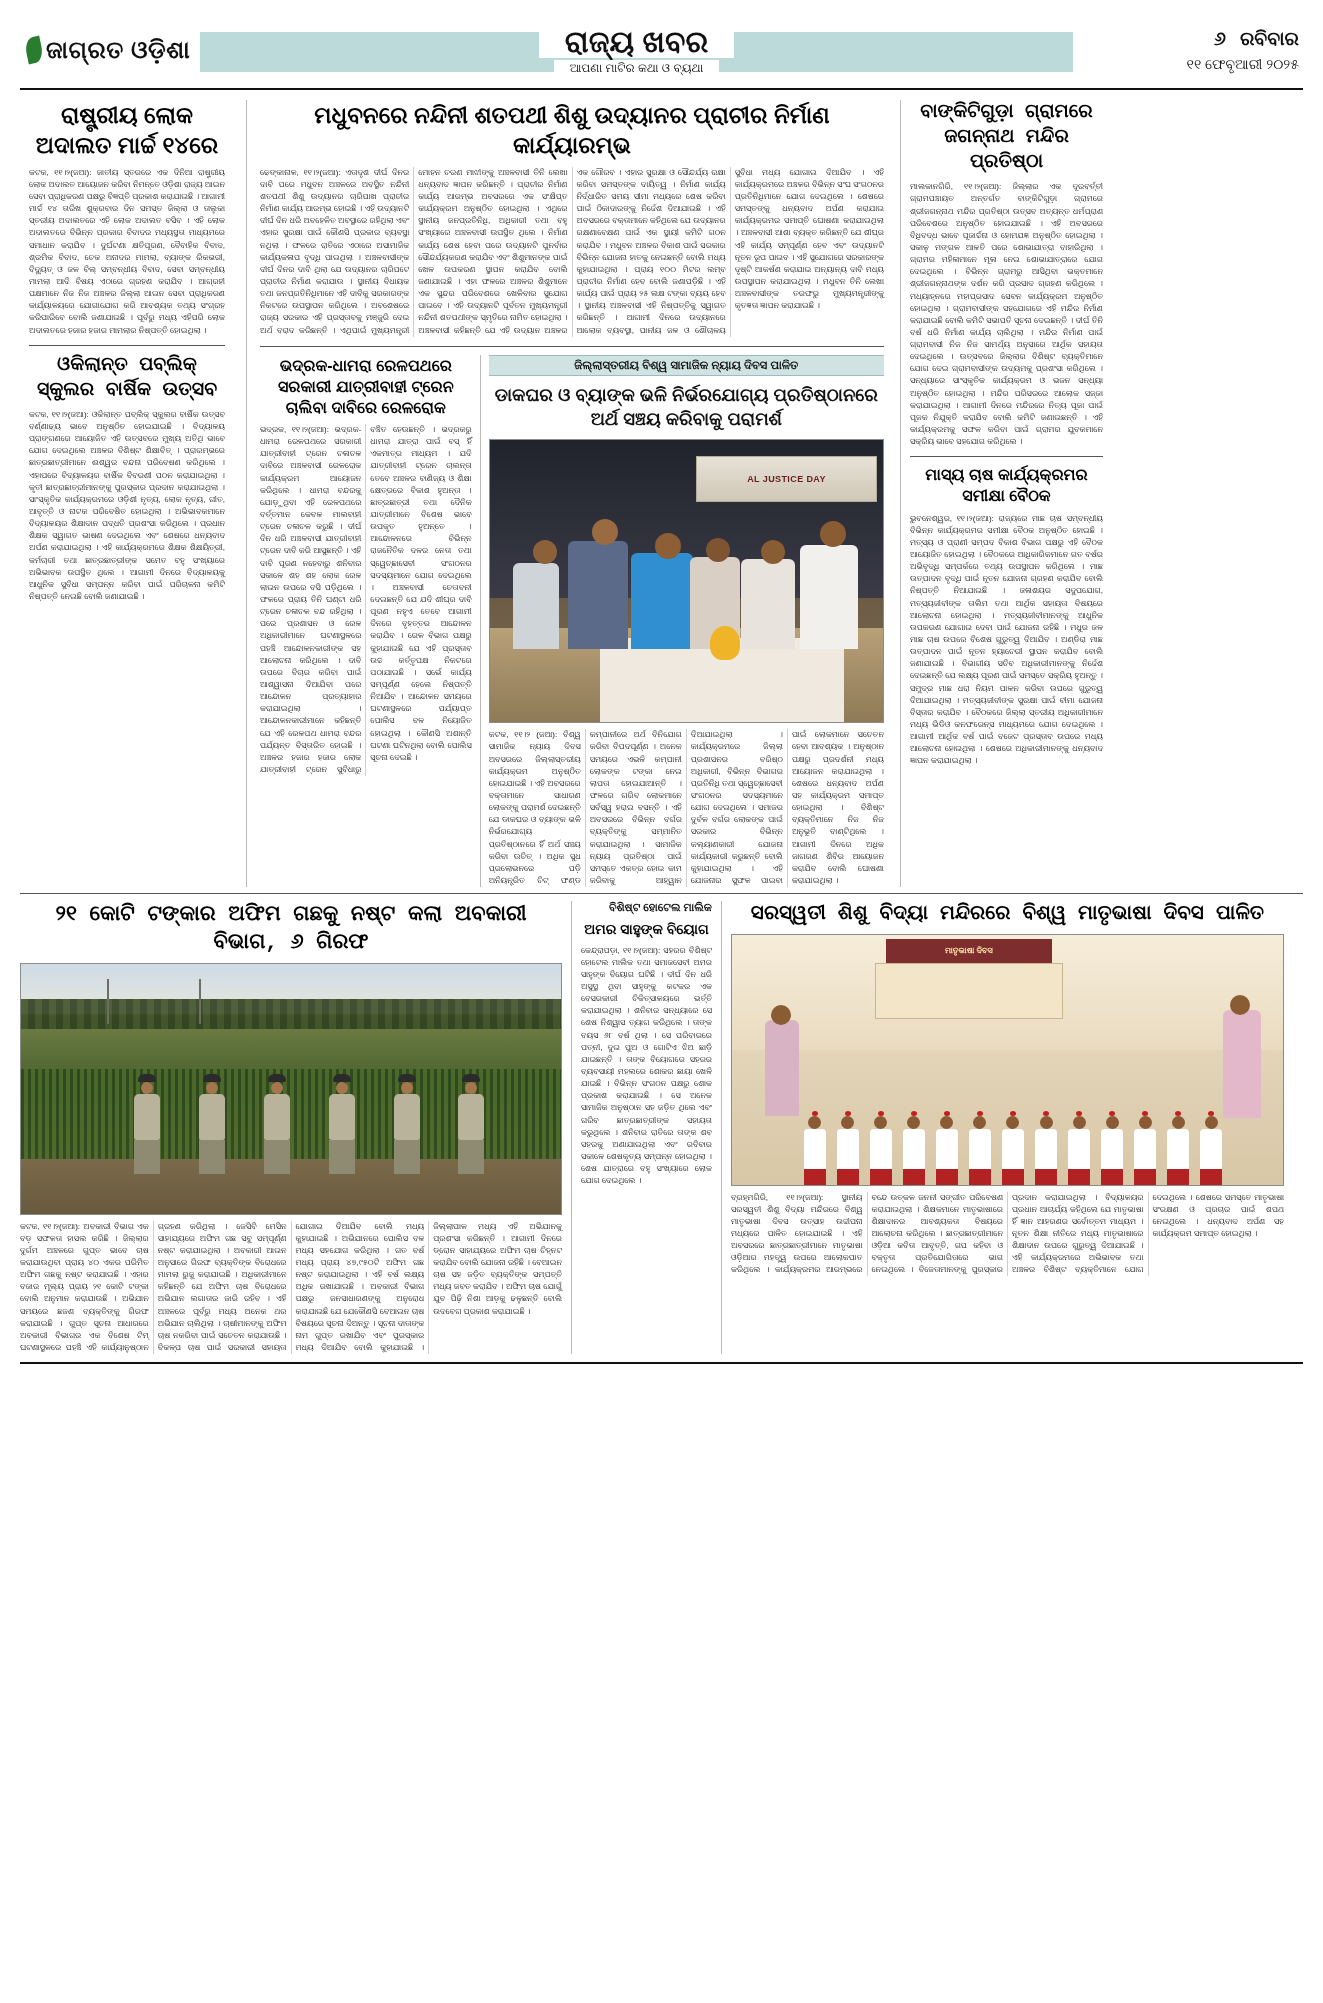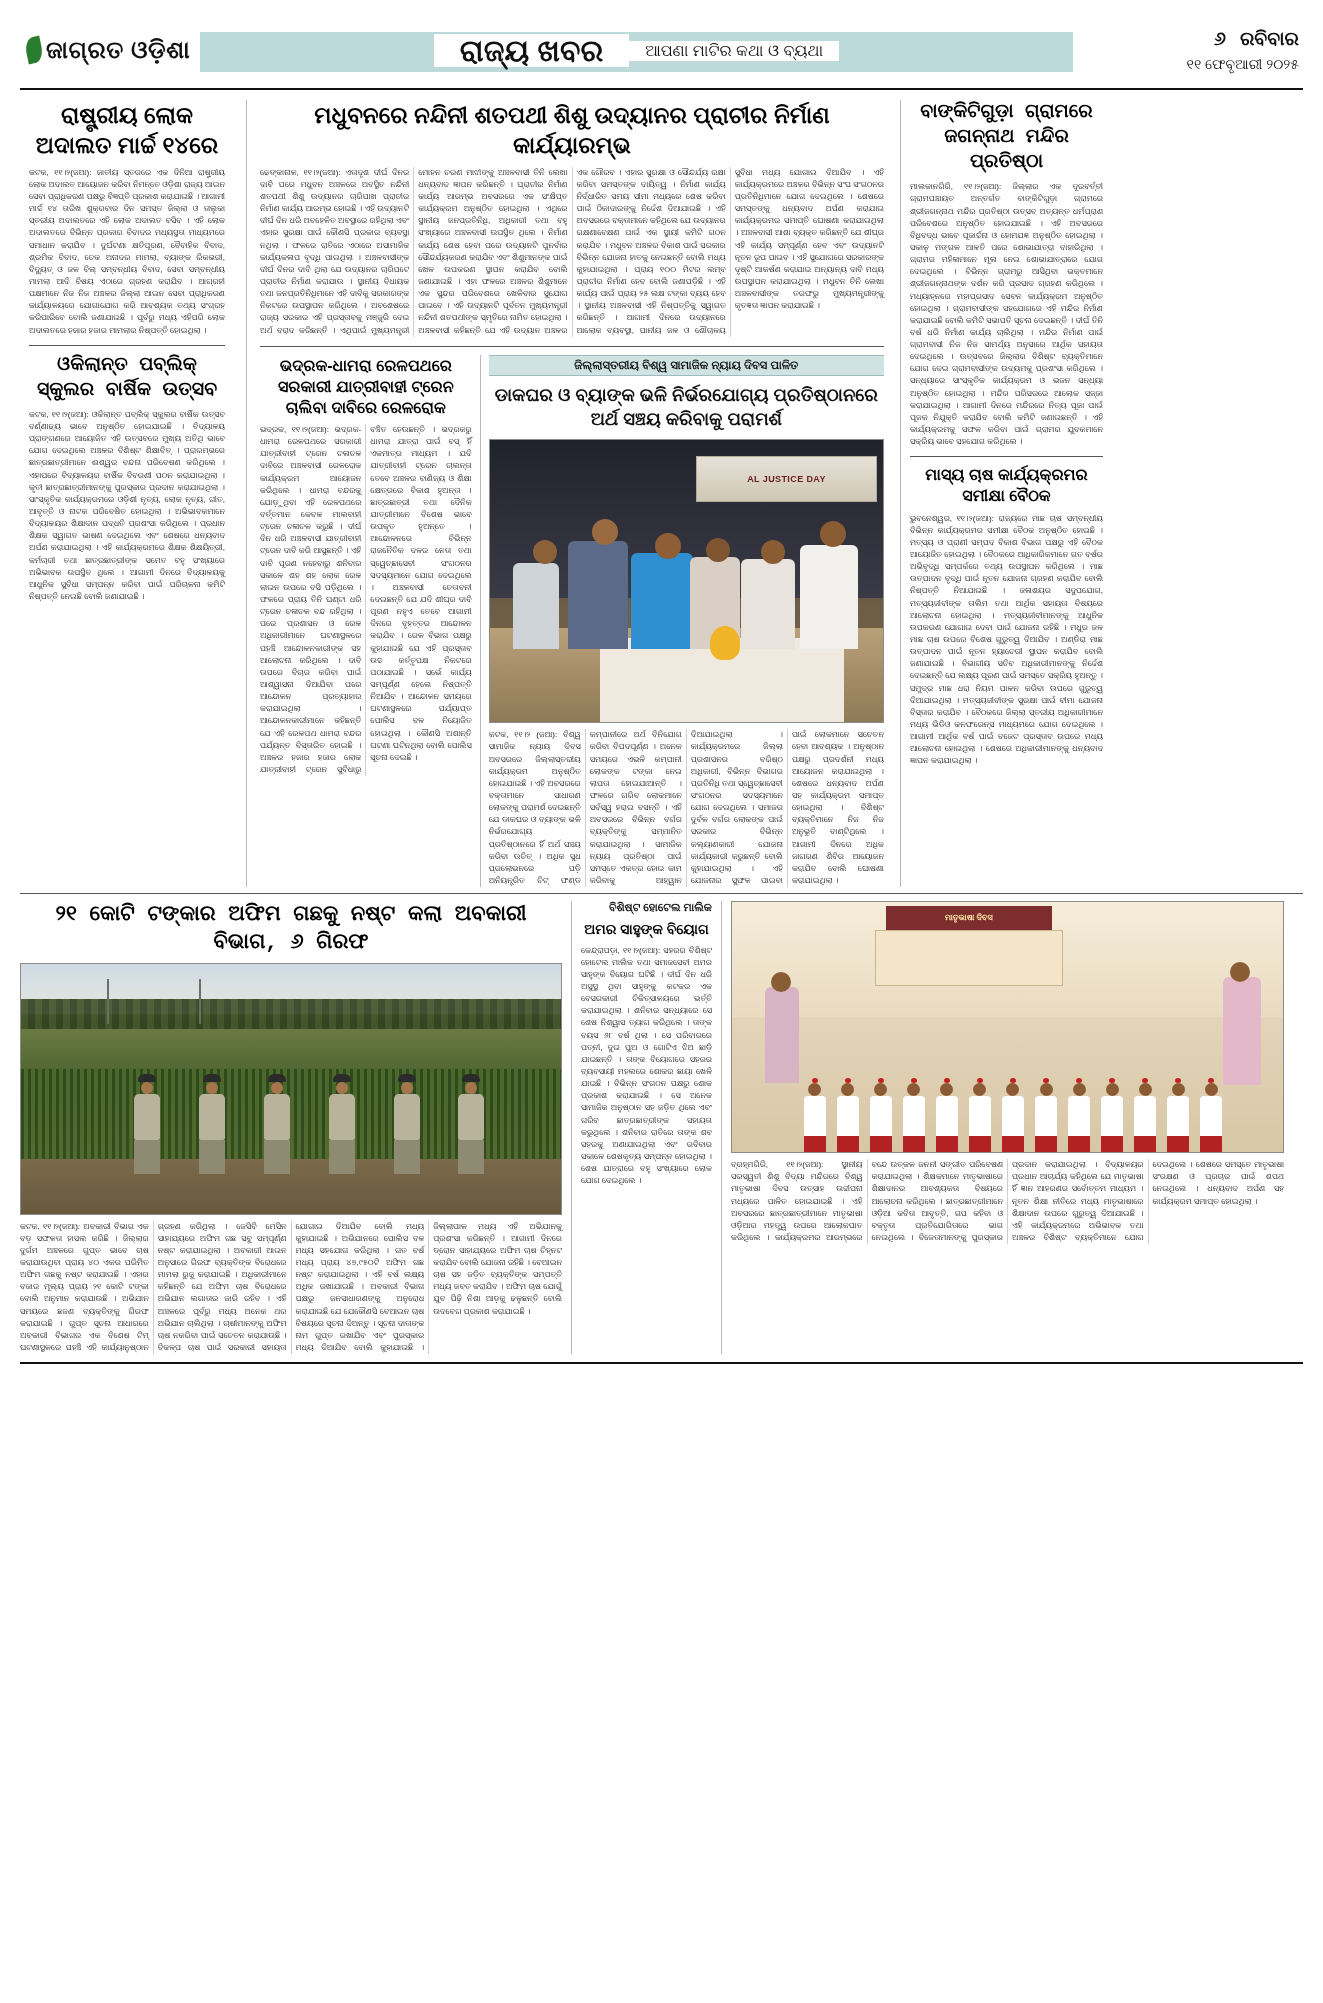--- a/index.html
+++ b/index.html
@@ -43,21 +43,21 @@
     width: 16px;
     height: 26px;
     background: #2a7d2e;
     border-radius: 60% 0 60% 0;
     margin-right: 4px;
     transform: rotate(-12deg);
   }
   .mh-center {
     flex: 1;
     display: flex;
-    flex-direction: row;
+    flex-direction: column;
     align-items: center;
     justify-content: center;
     position: relative;
   }
   .mh-band {
     position: absolute;
     left: 0; right: 0; top: 18px;
     height: 40px;
     background: #bcdada;
     z-index: 0;
@@ -67,21 +67,21 @@
     z-index: 1;
     font-size: 30px;
     font-weight: bold;
     background: #fff;
     padding: 0 26px;
     line-height: 1.1;
   }
   .mh-sub {
     position: relative;
     z-index: 1;
-    font-size: 16px;
+    font-size: 12px;
     background: #fff;
     padding: 1px 16px;
     margin-top: 2px;
     text-align: right;
   }
   .mh-right {
     width: 230px;
     display: flex;
     flex-direction: column;
     align-items: flex-end;
@@ -383,20 +383,21 @@
       <div class="body fourcol">କଟକ, ୧୧।୨(ଜଆ): ଅବକାରୀ ବିଭାଗ ଏକ ବଡ଼ ସଫଳତା ହାସଲ କରିଛି । ଜିଲ୍ଲାର ଦୁର୍ଗମ ଅଞ୍ଚଳରେ ଗୁପ୍ତ ଭାବେ ଚାଷ କରାଯାଉଥିବା ପ୍ରାୟ ୪୦ ଏକର ପରିମିତ ଅଫିମ ଗଛକୁ ନଷ୍ଟ କରାଯାଇଛି । ଏହାର ବଜାର ମୂଲ୍ୟ ପ୍ରାୟ ୨୧ କୋଟି ଟଙ୍କା ବୋଲି ଅନୁମାନ କରାଯାଉଛି । ଅଭିଯାନ ସମୟରେ ଛଜଣ ବ୍ୟକ୍ତିଙ୍କୁ ଗିରଫ କରାଯାଇଛି । ଗୁପ୍ତ ସୂଚନା ଆଧାରରେ ଅବକାରୀ ବିଭାଗର ଏକ ବିଶେଷ ଟିମ୍ ଘଟଣାସ୍ଥଳରେ ପହଞ୍ଚି ଏହି କାର୍ଯ୍ୟାନୁଷ୍ଠାନ ଗ୍ରହଣ କରିଥିଲା । ଜେସିବି ମେସିନ ସାହାଯ୍ୟରେ ଅଫିମ ଗଛ ସବୁ ସମ୍ପୂର୍ଣ୍ଣ ନଷ୍ଟ କରାଯାଇଥିଲା । ଅବକାରୀ ଆଇନ ଅନୁସାରେ ଗିରଫ ବ୍ୟକ୍ତିଙ୍କ ବିରୋଧରେ ମାମଲା ରୁଜୁ କରାଯାଇଛି । ଅଧିକାରୀମାନେ କହିଛନ୍ତି ଯେ ଅଫିମ ଚାଷ ବିରୋଧରେ ଅଭିଯାନ ଲଗାତାର ଜାରି ରହିବ । ଏହି ଅଞ୍ଚଳରେ ପୂର୍ବରୁ ମଧ୍ୟ ଅନେକ ଥର ଅଭିଯାନ ଚାଲିଥିଲା । ଚାଷୀମାନଙ୍କୁ ଅଫିମ ଚାଷ ନକରିବା ପାଇଁ ସଚେତନ କରାଯାଉଛି । ବିକଳ୍ପ ଚାଷ ପାଇଁ ସରକାରୀ ସହାୟତା ଯୋଗାଇ ଦିଆଯିବ ବୋଲି ମଧ୍ୟ କୁହାଯାଇଛି । ଅଭିଯାନରେ ପୋଲିସ ବଳ ମଧ୍ୟ ସହଯୋଗ କରିଥିଲା । ଗତ ବର୍ଷ ମଧ୍ୟ ପ୍ରାୟ ୪୭,୯୫୦ଟି ଅଫିମ ଗଛ ନଷ୍ଟ କରାଯାଇଥିଲା । ଏହି ବର୍ଷ ଲକ୍ଷ୍ୟ ଅଧିକ ରଖାଯାଇଛି । ଅବକାରୀ ବିଭାଗ ପକ୍ଷରୁ ଜନସାଧାରଣଙ୍କୁ ଅନୁରୋଧ କରାଯାଇଛି ଯେ ଯେକୌଣସି ବେଆଇନ ଚାଷ ବିଷୟରେ ସୂଚନା ଦିଅନ୍ତୁ । ସୂଚନା ଦାତାଙ୍କ ନାମ ଗୁପ୍ତ ରଖାଯିବ ଏବଂ ପୁରସ୍କାର ମଧ୍ୟ ଦିଆଯିବ ବୋଲି କୁହାଯାଇଛି । ଜିଲ୍ଲାପାଳ ମଧ୍ୟ ଏହି ଅଭିଯାନକୁ ପ୍ରଶଂସା କରିଛନ୍ତି । ଆଗାମୀ ଦିନରେ ଡ୍ରୋନ ସାହାଯ୍ୟରେ ଅଫିମ ଚାଷ ଚିହ୍ନଟ କରାଯିବ ବୋଲି ଯୋଜନା ରହିଛି । ବେଆଇନ ଚାଷ ସହ ଜଡ଼ିତ ବ୍ୟକ୍ତିଙ୍କ ସମ୍ପତ୍ତି ମଧ୍ୟ ଜବତ କରାଯିବ । ଅଫିମ ଚାଷ ଯୋଗୁଁ ଯୁବ ପିଢ଼ି ନିଶା ଆଡ଼କୁ ଢଳୁଛନ୍ତି ବୋଲି ଉଦବେଗ ପ୍ରକାଶ କରାଯାଇଛି ।</div>
     </div>
 
     <div style="width:150px; padding:0 9px; border-right:1px solid #b9b9b9;">
       <div class="small-center">ବିଶିଷ୍ଟ ହୋଟେଲ ମାଲିକ</div>
       <h4 class="hl">ଅମର ସାହୁଙ୍କ ବିୟୋଗ</h4>
       <div class="body">କେନ୍ଦ୍ରାପଡ଼ା, ୧୧।୨(ଜଆ): ସହରର ବିଶିଷ୍ଟ ହୋଟେଲ ମାଲିକ ତଥା ସମାଜସେବୀ ଅମର ସାହୁଙ୍କ ବିୟୋଗ ଘଟିଛି । ଦୀର୍ଘ ଦିନ ଧରି ଅସୁସ୍ଥ ଥିବା ସାହୁଙ୍କୁ କଟକର ଏକ ବେସରକାରୀ ଚିକିତ୍ସାଳୟରେ ଭର୍ତ୍ତି କରାଯାଇଥିଲା । ଶନିବାର ସନ୍ଧ୍ୟାରେ ସେ ଶେଷ ନିଶ୍ୱାସ ତ୍ୟାଗ କରିଥିଲେ । ତାଙ୍କ ବୟସ ୬୮ ବର୍ଷ ଥିଲା । ସେ ପରିବାରରେ ପତ୍ନୀ, ଦୁଇ ପୁଅ ଓ ଗୋଟିଏ ଝିଅ ଛାଡ଼ି ଯାଇଛନ୍ତି । ତାଙ୍କ ବିୟୋଗରେ ସହରର ବ୍ୟବସାୟୀ ମହଲରେ ଶୋକର ଛାୟା ଖେଳି ଯାଇଛି । ବିଭିନ୍ନ ସଂଗଠନ ପକ୍ଷରୁ ଶୋକ ପ୍ରକାଶ କରାଯାଇଛି । ସେ ଅନେକ ସାମାଜିକ ଅନୁଷ୍ଠାନ ସହ ଜଡ଼ିତ ଥିଲେ ଏବଂ ଗରିବ ଛାତ୍ରଛାତ୍ରୀଙ୍କ ସହାୟତା କରୁଥିଲେ । ଶନିବାର ରାତିରେ ତାଙ୍କ ଶବ ସହରକୁ ଅଣାଯାଇଥିଲା ଏବଂ ରବିବାର ସକାଳେ ଶେଷକୃତ୍ୟ ସମ୍ପନ୍ନ ହୋଇଥିଲା । ଶେଷ ଯାତ୍ରାରେ ବହୁ ସଂଖ୍ୟାରେ ଲୋକ ଯୋଗ ଦେଇଥିଲେ ।</div>
     </div>
 
     <div style="width:562px; padding:0 0 0 9px;">
+      <h2 class="hl" style="font-size:20px;">ସରସ୍ୱତୀ ଶିଶୁ ବିଦ୍ୟା ମନ୍ଦିରରେ ବିଶ୍ୱ ମାତୃଭାଷା ଦିବସ ପାଳିତ</h2>
       <div class="photo ph-school">
         <div class="wall"></div>
         <div class="banner2">ମାତୃଭାଷା ଦିବସ</div>
         <div class="stage2"></div>
         <div style="position:absolute; left:6%; top:34%; width:34px; height:96px; background:#d8b3c4; border-radius:6px 6px 0 0;"></div>
         <div style="position:absolute; left:7%; top:28%; width:20px; height:20px; background:#8a5c33; border-radius:50%;"></div>
         <div style="position:absolute; right:4%; top:30%; width:38px; height:108px; background:#e3b9c9; border-radius:6px 6px 0 0;"></div>
         <div style="position:absolute; right:6%; top:24%; width:20px; height:20px; background:#8a5c33; border-radius:50%;"></div>
         <div class="kid" style="left:13%;">
             <div class="ribbon"></div>

